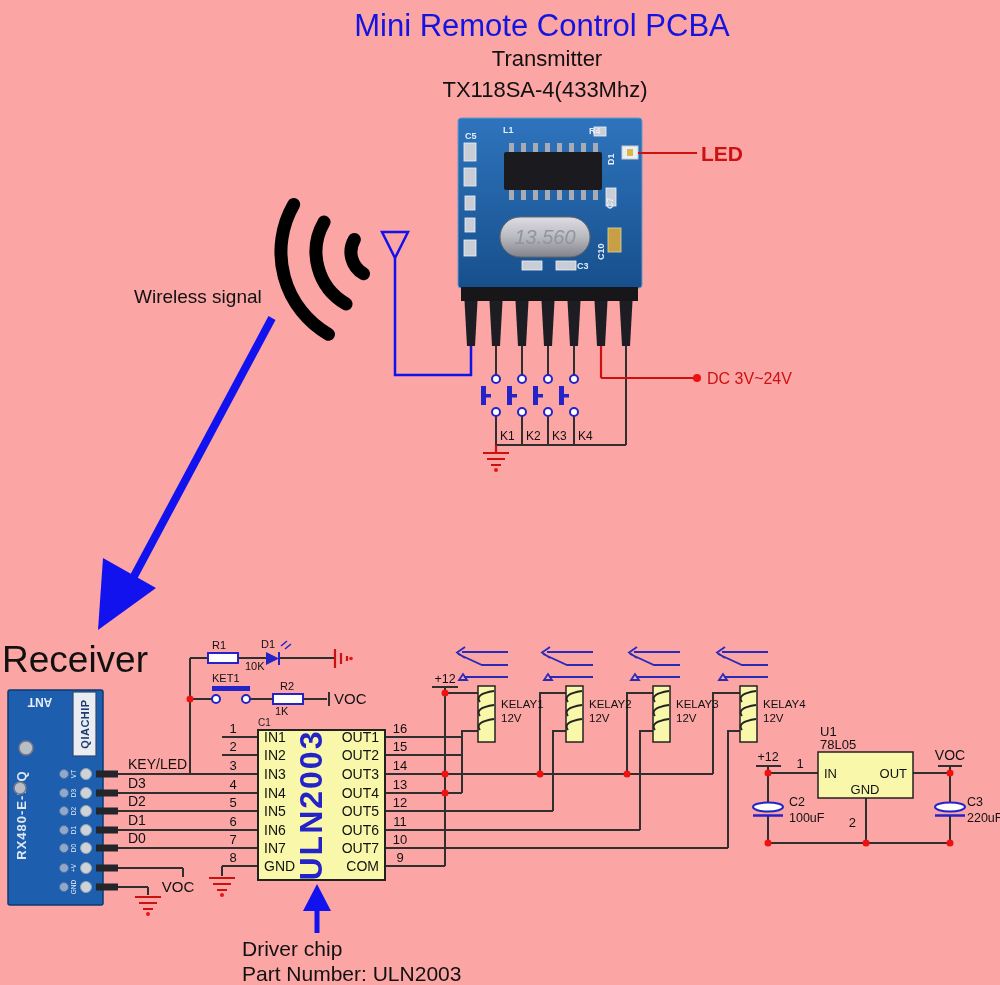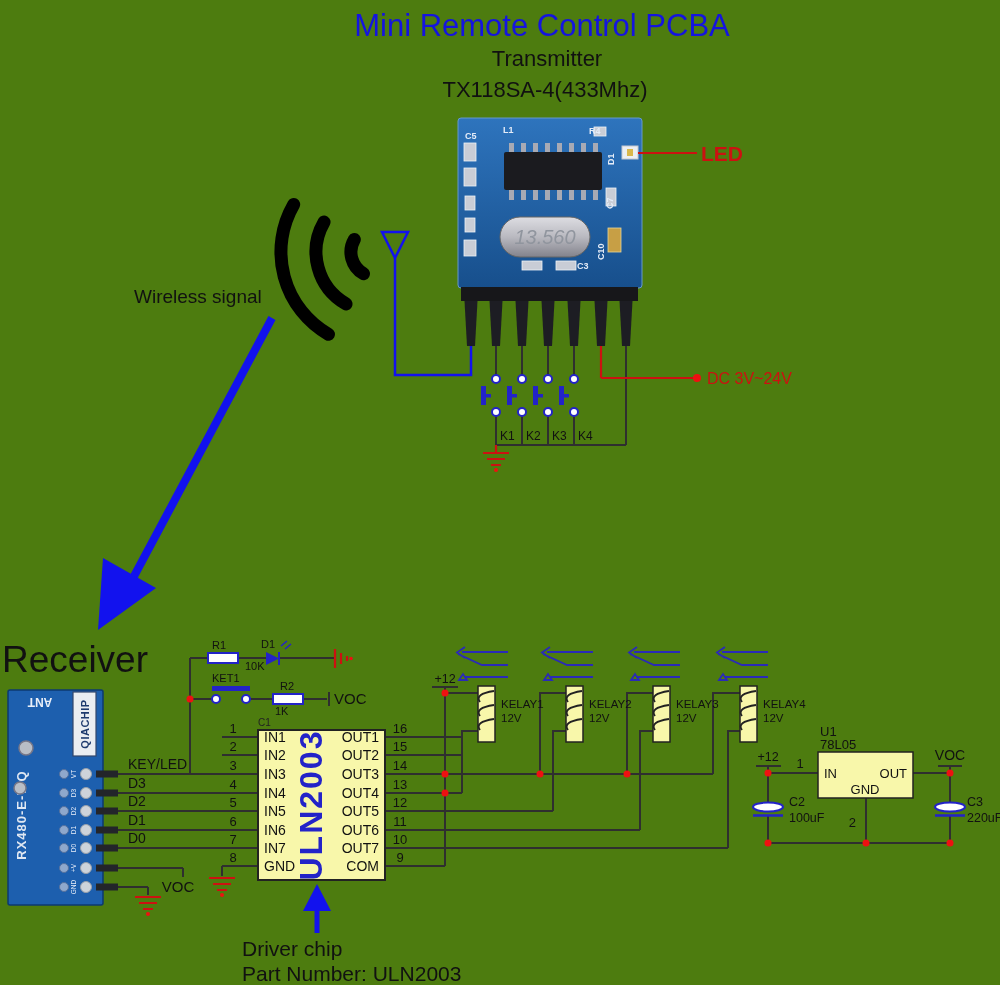--- a/index.html
+++ b/index.html
@@ -1,17 +1,17 @@
 <!DOCTYPE html>
 <html><head>
 <meta charset="utf-8">
 <style>
   html,body{margin:0;padding:0;background:#ffffff;}
   body{font-family:"Liberation Sans", sans-serif;}
-  #stage{position:relative;width:1000px;height:985px;background:#4d7c0f;overflow:hidden;}
+  #stage{position:relative;width:1000px;height:985px;background:#fca5a5;overflow:hidden;}
   svg text{font-family:"Liberation Sans", sans-serif;}
   .wire{stroke:#2f2f2f;stroke-width:2;fill:none;}
   .bluewire{stroke:#1212ee;stroke-width:2.5;fill:none;}
   .redwire{stroke:#cc1111;stroke-width:2.2;fill:none;}
   .bluepart{stroke:#2323c8;stroke-width:2;fill:#ffffff;}
   .contact{stroke:#2a2ab8;stroke-width:1.8;fill:none;}
   .coil{fill:#f8f7aa;stroke:#222;stroke-width:1.5;}
   .coilloop{stroke:#222;stroke-width:1.8;fill:none;}
   .dot{fill:#ee1111;}
   .lbl{fill:#111111;}

